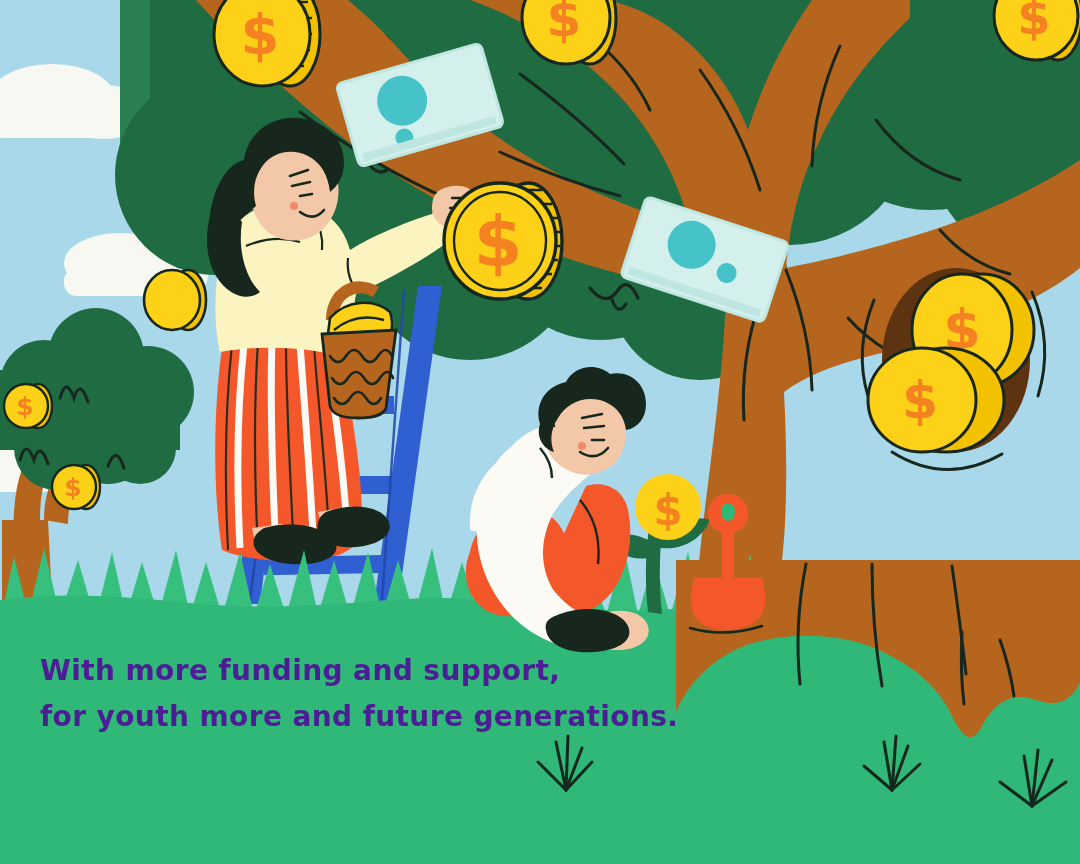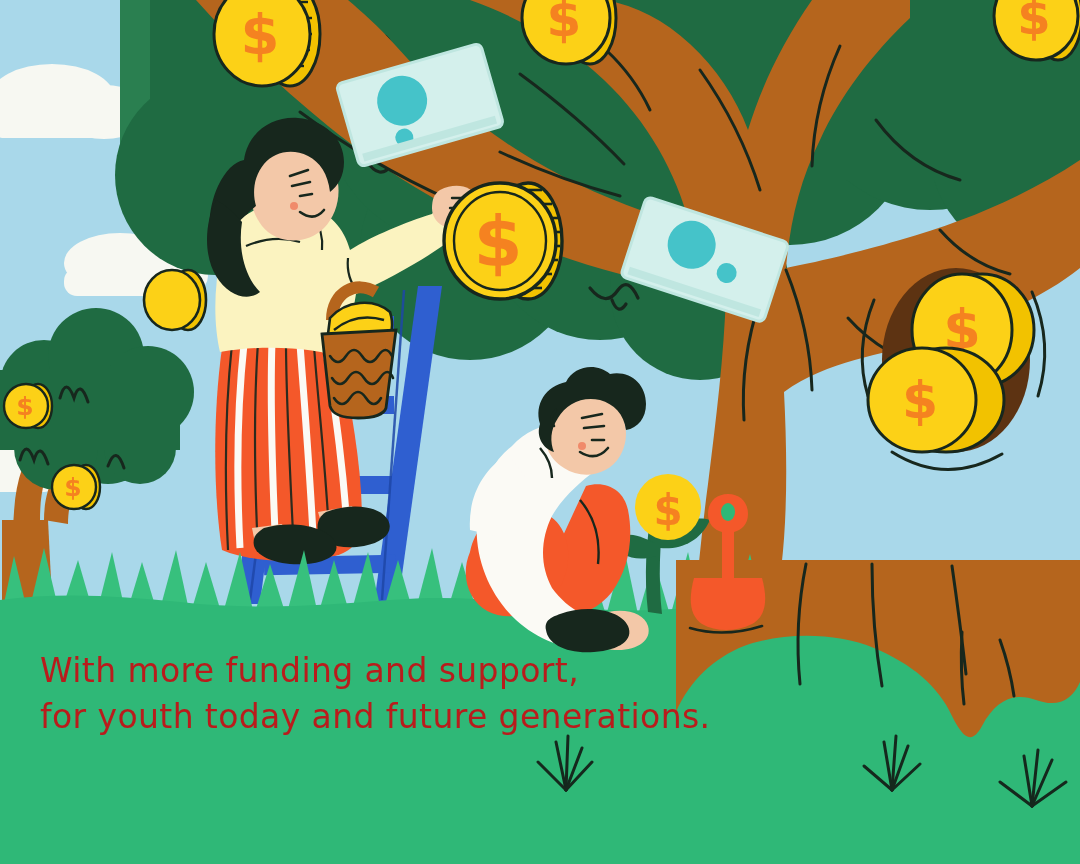--- a/index.html
+++ b/index.html
@@ -3,25 +3,25 @@
 <meta charset="utf-8">
 <title>Money Tree Illustration</title>
 <style>
   html,body{margin:0;padding:0;background:#fff;}
   body{font-family:"DejaVu Sans",sans-serif;}
   #stage{position:relative;width:1080px;height:864px;overflow:hidden;background:#a9d8ea;}
   svg.layer{position:absolute;left:0;top:0;width:1080px;height:864px;}
   #caption{position:absolute;left:40px;top:648px;width:1000px;}
   #caption .line{
     font-family:"DejaVu Sans",sans-serif;
-    font-weight:400;
-    font-size:33px;
+    font-weight:700;
+    font-size:28px;
     line-height:46px;
     letter-spacing:0.4px;
-    color:#b91c1c;
+    color:#4c1d95;
     white-space:nowrap;
   }
 </style>
 </head>
 <body>
 
 <div id="stage">
 
   <svg class="layer" viewBox="0 0 1080 864">
     <rect x="0" y="0" width="1080" height="864" fill="#a9d8ea"></rect>
@@ -531,16 +531,16 @@
       <circle cx="582" cy="446" r="4" fill="#f08a6a"></circle>
     </g>
 
     <g>
       <path fill="#17271d" d="M560 614 C588 604 620 610 628 626 C634 640 620 650 594 652 C566 654 548 644 546 630 C544 620 552 617 560 614 Z"></path>
     </g>
   </svg>
 
   <div id="caption">
     <div class="line">With more funding and support,</div>
-    <div class="line">for youth today and future generations.</div>
+    <div class="line">for youth more and future generations.</div>
   </div>
 
 </div>
 
 </body></html>

